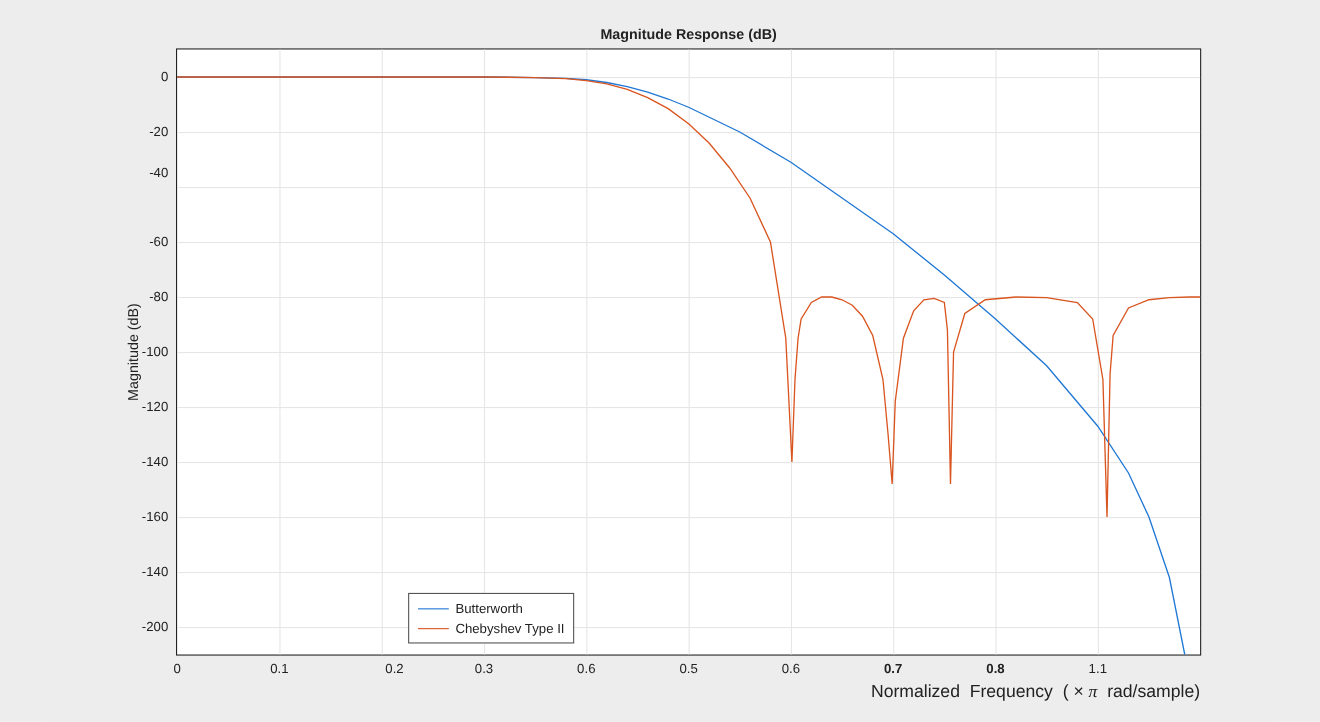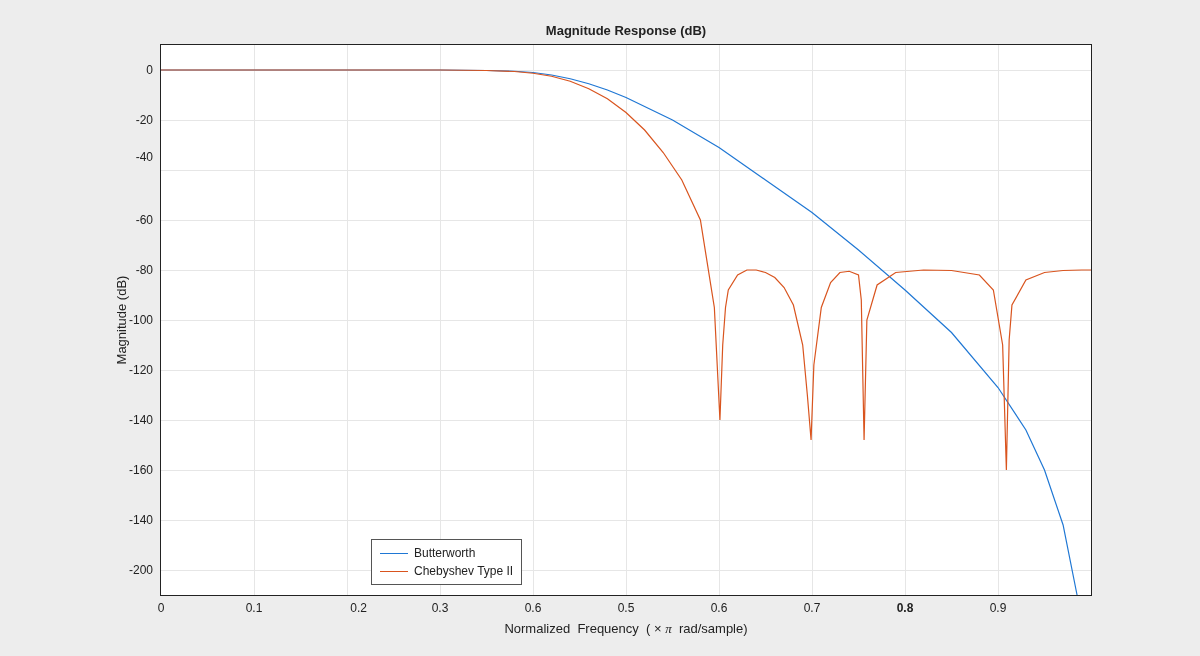--- a/index.html
+++ b/index.html
@@ -44,23 +44,23 @@
   }
   .tick-label-y {
     position: absolute;
     width: 50px;
     text-align: right;
     font-size: 12px;
   }
   .axis-title-x {
     position: absolute;
     width: 100%;
-    text-align: center;
+    text-align: right;
     top: 576px;
-    font-size: 13px;
+    font-size: 16px;
   }
   .axis-title-y {
     position: absolute;
     left: -100px;
     top: 50%;
     transform: translateY(-50%) rotate(-90deg);
     transform-origin: center;
     width: 120px;
     text-align: center;
     font-size: 13px;
@@ -156,23 +156,23 @@
         <span>Chebyshev Type II</span>
       </div>
     </div>
   <div class="tick-label-x" style="left: -20px;">0</div>
       <div class="tick-label-x" style="left: 73px;">0.1</div>
       <div class="tick-label-x" style="left: 166px; text-align: right;">0.2</div>
       <div class="tick-label-x" style="left: 259px;">0.3</div>
       <div class="tick-label-x" style="left: 352px;">0.6</div>
       <div class="tick-label-x" style="left: 445px;">0.5</div>
       <div class="tick-label-x" style="left: 538px;">0.6</div>
-      <div class="tick-label-x" style="left: 631px;">0.7</div>
+      <div class="tick-label-x" style="left: 631px; font-weight: bold;">0.7</div>
       <div class="tick-label-x" style="left: 724px; font-weight: bold;">0.8</div>
-      <div class="tick-label-x" style="left: 817px;">0.9</div>
+      <div class="tick-label-x" style="left: 817px;">1.1</div>
       <div class="tick-label-y" style="left: -58px; top: 18px;">0</div>
       <div class="tick-label-y" style="left: -58px; top: 68px;">-20</div>
       <div class="tick-label-y" style="left: -58px; top: 105px;">-40</div>
       <div class="tick-label-y" style="left: -58px; top: 168px;">-60</div>
       <div class="tick-label-y" style="left: -58px; top: 218px;">-80</div>
       <div class="tick-label-y" style="left: -58px; top: 268px;">-100</div>
       <div class="tick-label-y" style="left: -58px; top: 318px; text-align: right;">-120</div>
       <div class="tick-label-y" style="left: -58px; top: 368px;">-140</div>
       <div class="tick-label-y" style="left: -58px; top: 418px;">-160</div>
       <div class="tick-label-y" style="left: -58px; top: 468px;">-140</div>

